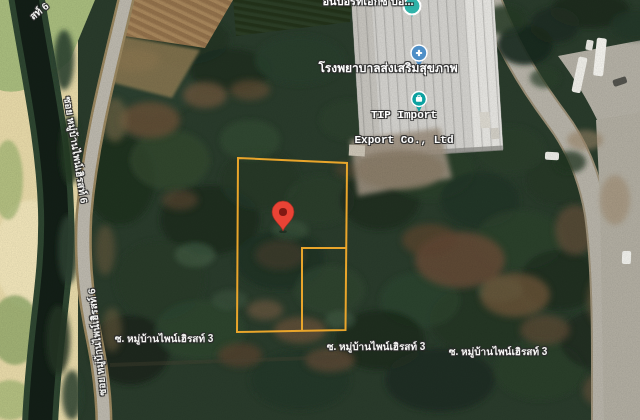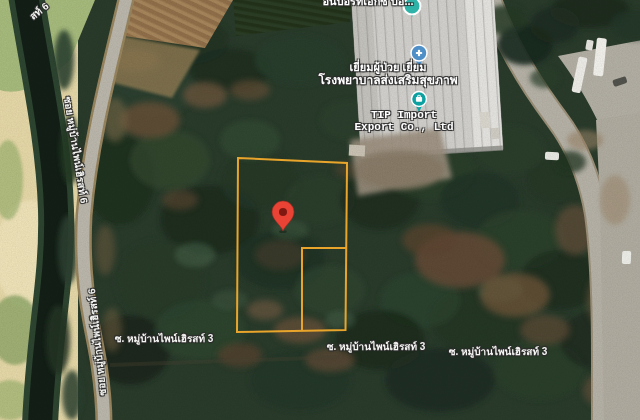--- a/index.html
+++ b/index.html
@@ -228,27 +228,26 @@
     <g transform="translate(283,231)">
       <ellipse cy="0.5" rx="4" ry="1.6" fill="rgba(0,0,0,.3)"></ellipse>
       <path d="M0,0 C-2,-6 -11,-11 -11,-19 a11,11 0 1 1 22,0 C11,-11 2,-6 0,0 Z" fill="#E94335" stroke="#9c2a1e" stroke-width="0.6"></path>
       <circle cy="-19" r="4" fill="#801812"></circle>
     </g>
   </svg>
 
   <div class="maplabel poi" style="left:368px;top:-4px;">อินปอร์ทเอ็กซ์ ป้อ...</div>
 
   <div class="maplabel poi" style="left:388px;top:62px;">
-    <span style="display:block;">เยี่ยมผู้ป่วย เยี่ยม</span>
     <span class="sub">โรงพยาบาลส่งเสริมสุขภาพ</span>
   </div>
 
   <div class="maplabel poi" style="left:404px;top:110px;font-family:Liberation Mono, monospace;">
     <span style="display:block;">TIP Import</span>
-    <span style="display:block;">Export Co., Ltd</span>
+    <span style="display:block;margin-top:13px;">Export Co., Ltd</span>
   </div>
 
   <div class="maplabel road" style="left:164px;top:334px;">ซ. หมู่บ้านไพน์เฮิรสท์ 3</div>
   <div class="maplabel road" style="left:376px;top:342px;">ซ. หมู่บ้านไพน์เฮิรสท์ 3</div>
   <div class="maplabel road" style="left:498px;top:347px;">ซ. หมู่บ้านไพน์เฮิรสท์ 3</div>
 
   <div class="maplabel vroad" style="left:75px;top:150px;transform:translate(-50%,-50%) rotate(81deg);">ซอย หมู่บ้านไพน์เฮิรสท์ 6</div>
   <div class="maplabel vroad" style="left:98px;top:342px;transform:translate(-50%,-50%) rotate(-96deg);">ซอย หมู่บ้านไพน์เฮิรสท์ 6</div>
   <div class="maplabel vroad" style="left:28px;top:14px;transform:rotate(-38deg);transform-origin:left top;">สท์ 6</div>
 

